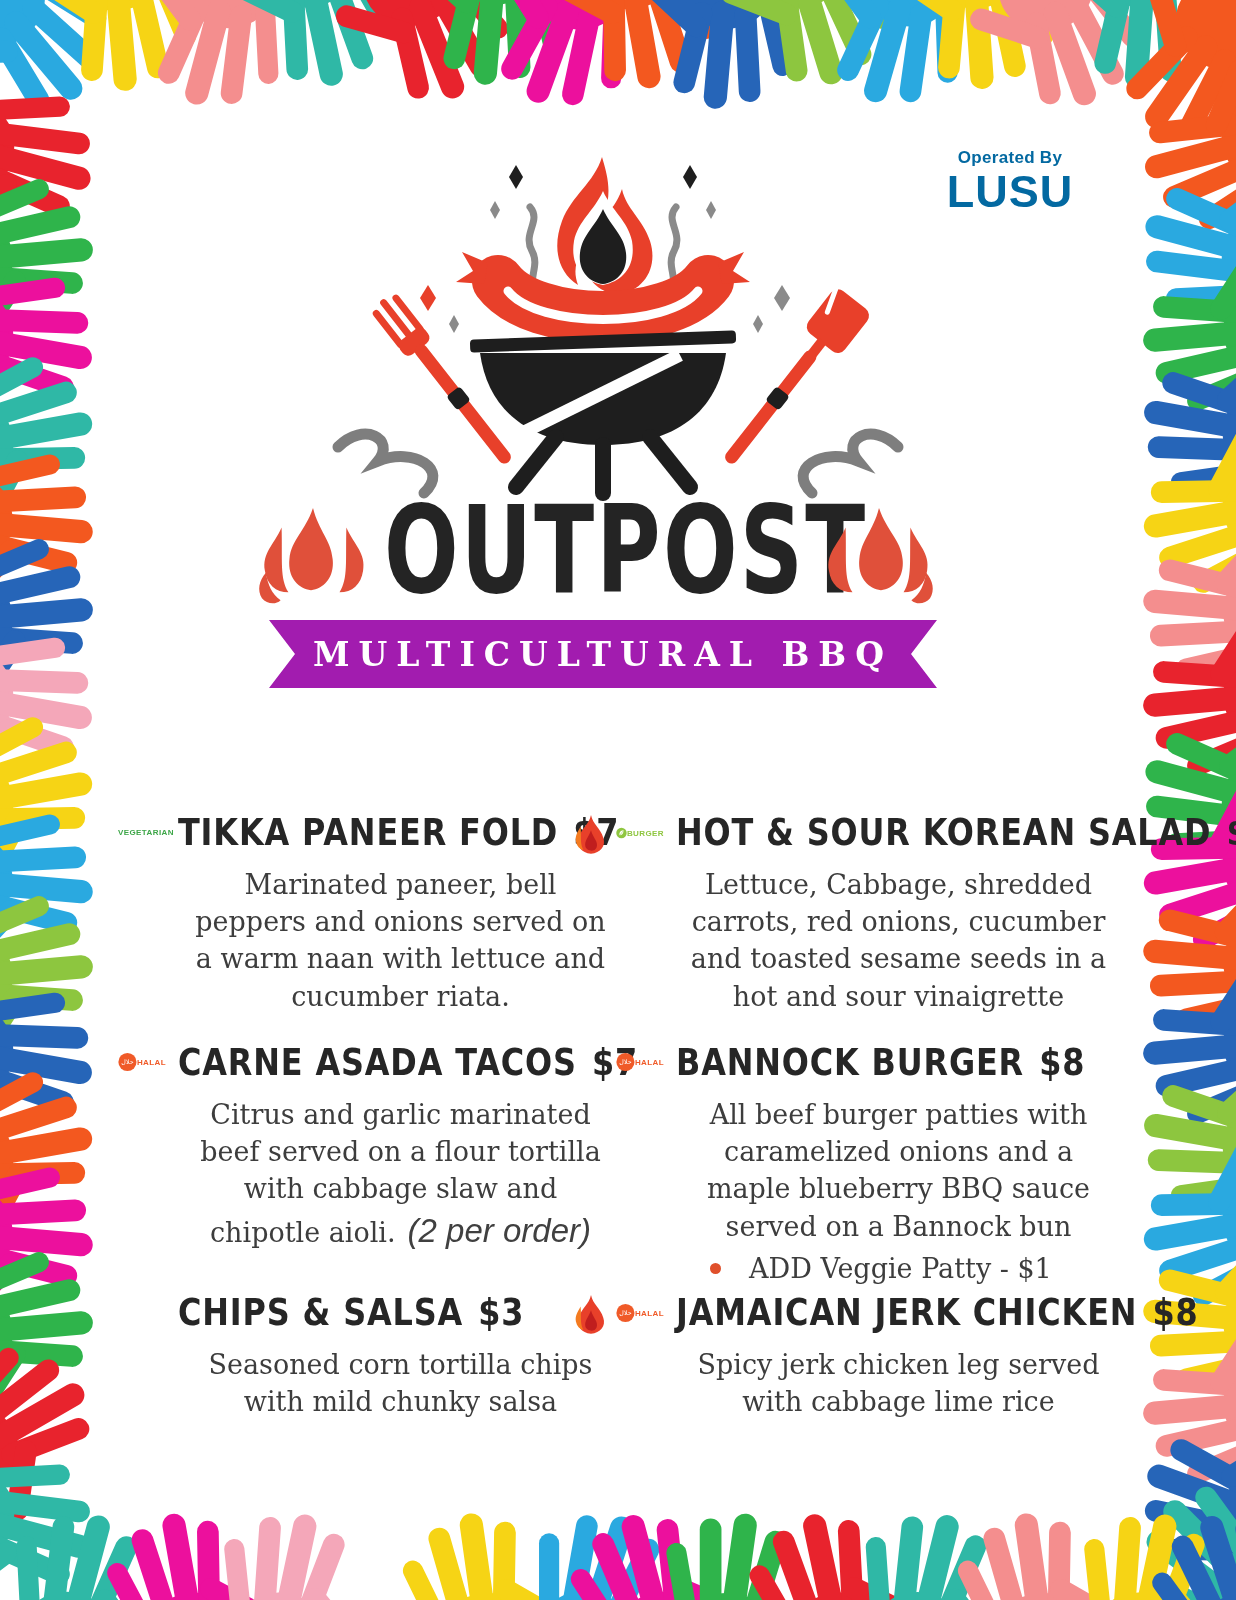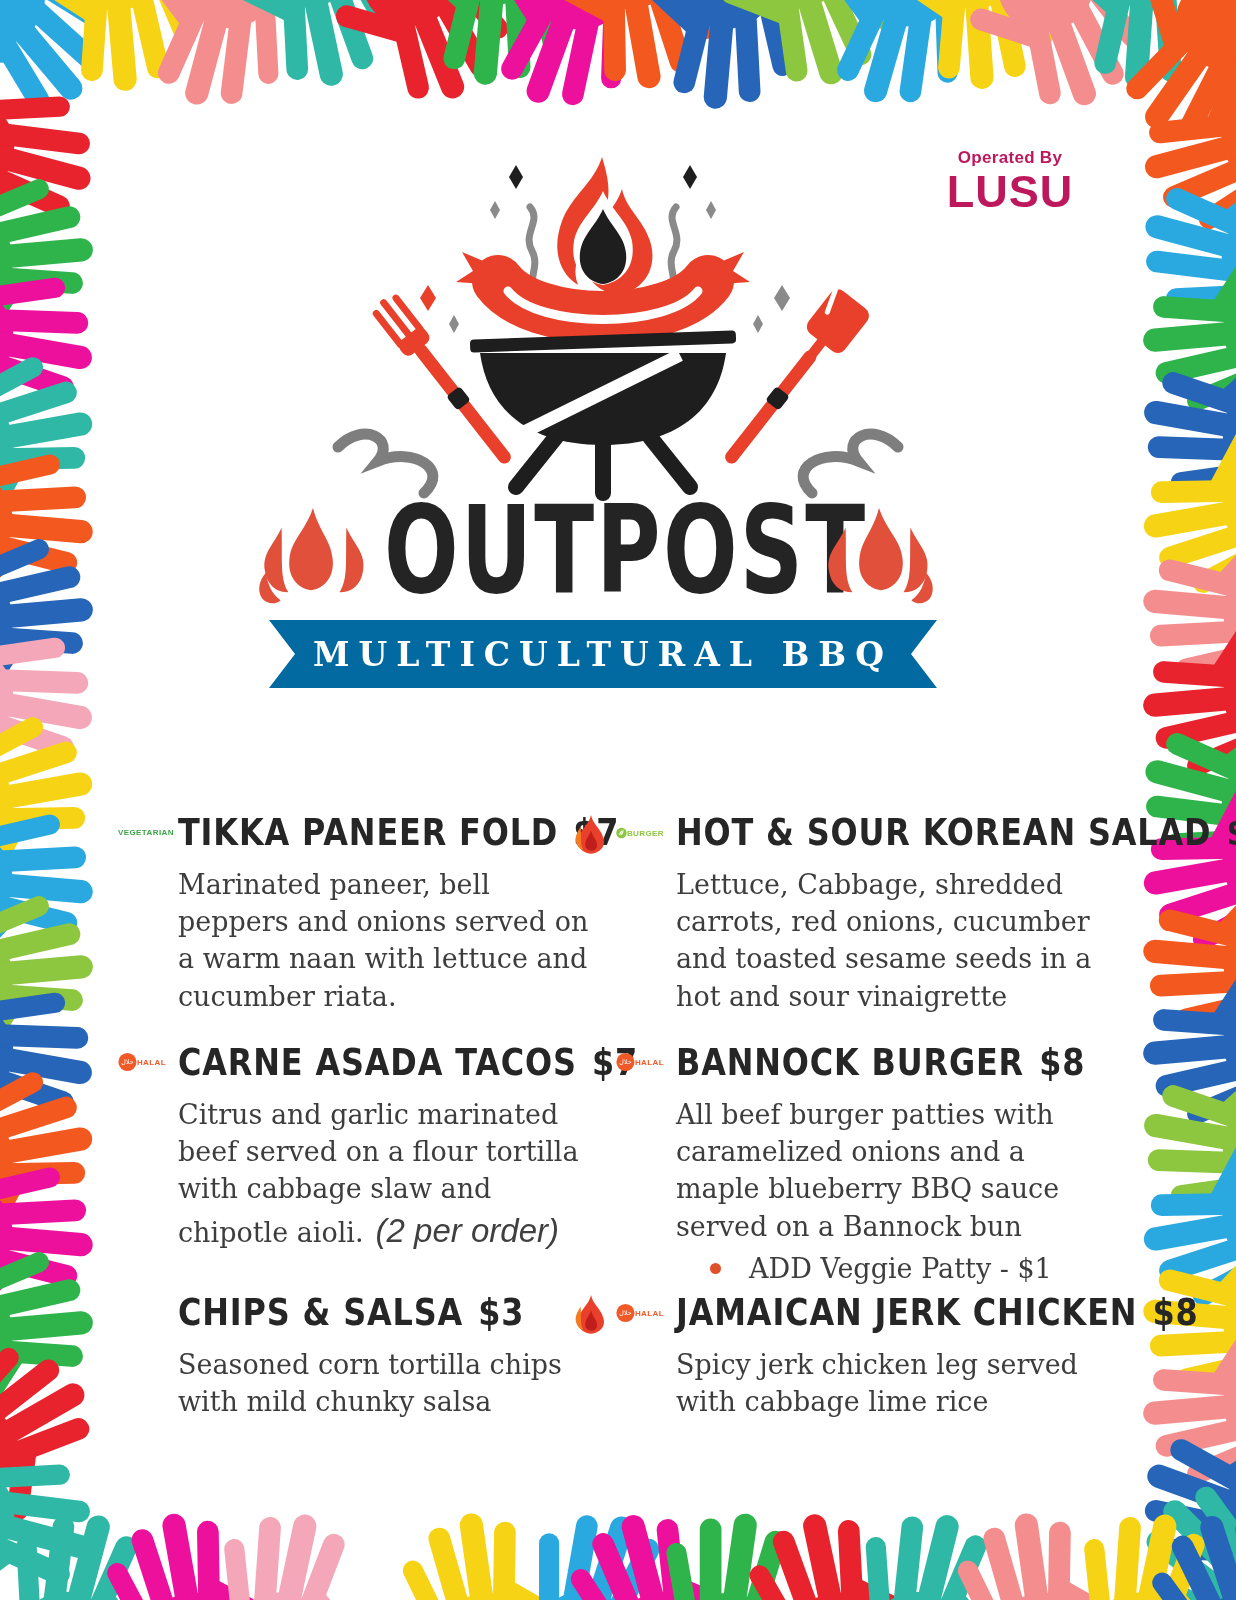--- a/index.html
+++ b/index.html
@@ -1,45 +1,45 @@
 <!DOCTYPE html>
 <html><head>
 <meta charset="utf-8">
 <style>
   html,body{margin:0;padding:0;background:#e9e9e9;}
   .page{position:relative;width:1236px;height:1600px;margin:0 auto;background:#ffffff;
         overflow:hidden;font-family:"DejaVu Sans",sans-serif;}
   .hands{position:absolute;left:0;top:0;}
 
   
-  .operated{position:absolute;left:918px;top:148px;width:184px;text-align:center;color:#be185d;}
+  .operated{position:absolute;left:918px;top:148px;width:184px;text-align:center;color:#0369a1;}
   .operated .ob{font-family:"Liberation Sans",sans-serif;font-size:17px;font-weight:600;letter-spacing:.3px;}
   .operated .brand{font-family:"Liberation Sans",sans-serif;font-size:45px;font-weight:800;letter-spacing:1px;line-height:1.05;text-align:center;}
 
   
   .logo-svg{position:absolute;left:330px;top:142px;width:576px;height:362px;}
   .brand-title{position:absolute;left:16px;right:0;top:494px;margin:0;text-align:center;
                font-size:122px;font-weight:800;color:#242424;line-height:.92;}
   .brand-title .inner{display:inline-block;transform:scaleX(.72);transform-origin:center;letter-spacing:3px;}
   .sideflame{position:absolute;top:502px;width:122px;height:108px;}
   .sideflame.left{left:252px;}
   .sideflame.right{left:818px;transform:scaleX(-1);}
 
   
-  .ribbon{position:absolute;left:269px;top:620px;width:668px;height:68px;background:#0369a1;
+  .ribbon{position:absolute;left:269px;top:620px;width:668px;height:68px;background:#a21caf;
           clip-path:polygon(0 0,100% 0,calc(100% - 26px) 50%,100% 100%,0 100%,26px 50%);
           display:flex;align-items:center;justify-content:center;gap:30px;color:#fff;}
   .ribbon .txt{font-family:"DejaVu Serif",serif;font-weight:700;font-size:33px;letter-spacing:9px;white-space:nowrap;}
   .ribbon .dot{font-size:27px;line-height:1;}
 
   
   .menu-item{position:absolute;width:445px;}
   .title-row{display:flex;gap:18px;margin:0;font-weight:800;font-size:38px;color:#262626;
              letter-spacing:1px;line-height:1.1;transform:scaleX(.84);transform-origin:left center;white-space:nowrap;}
-  .desc{margin:12px 0 0;font-family:"DejaVu Serif",serif;font-size:27px;line-height:1.38;color:#3D3D3D;}
+  .desc{margin:12px 0 0;font-family:"DejaVu Serif",serif;font-size:27px;line-height:1.38;color:#3D3D3D;text-align:center;}
   .desc-text{white-space:pre-line;}
   .note{font-family:"Liberation Sans",sans-serif;font-style:italic;font-size:33px;color:#404040;margin-left:12px;white-space:nowrap;}
   .badges{position:absolute;right:100%;margin-right:12px;top:-2px;display:flex;gap:8px;}
   .badge{display:flex;flex-direction:row;align-items:center;width:48px;}
   .badge-circle{width:44px;height:44px;}
   .badge-label{font-family:"Liberation Sans",sans-serif;font-size:8px;font-weight:700;letter-spacing:.4px;margin-top:1px;}
   .flame-badge{width:34px;height:44px;margin-top:2px;}
   .addon{display:flex;align-items:center;gap:28px;margin-top:8px;padding-left:34px;
          font-family:"DejaVu Serif",serif;font-size:27px;color:#3D3D3D;}
   .addon .bullet{width:11px;height:11px;border-radius:50%;background:#E0502B;flex:0 0 auto;}

